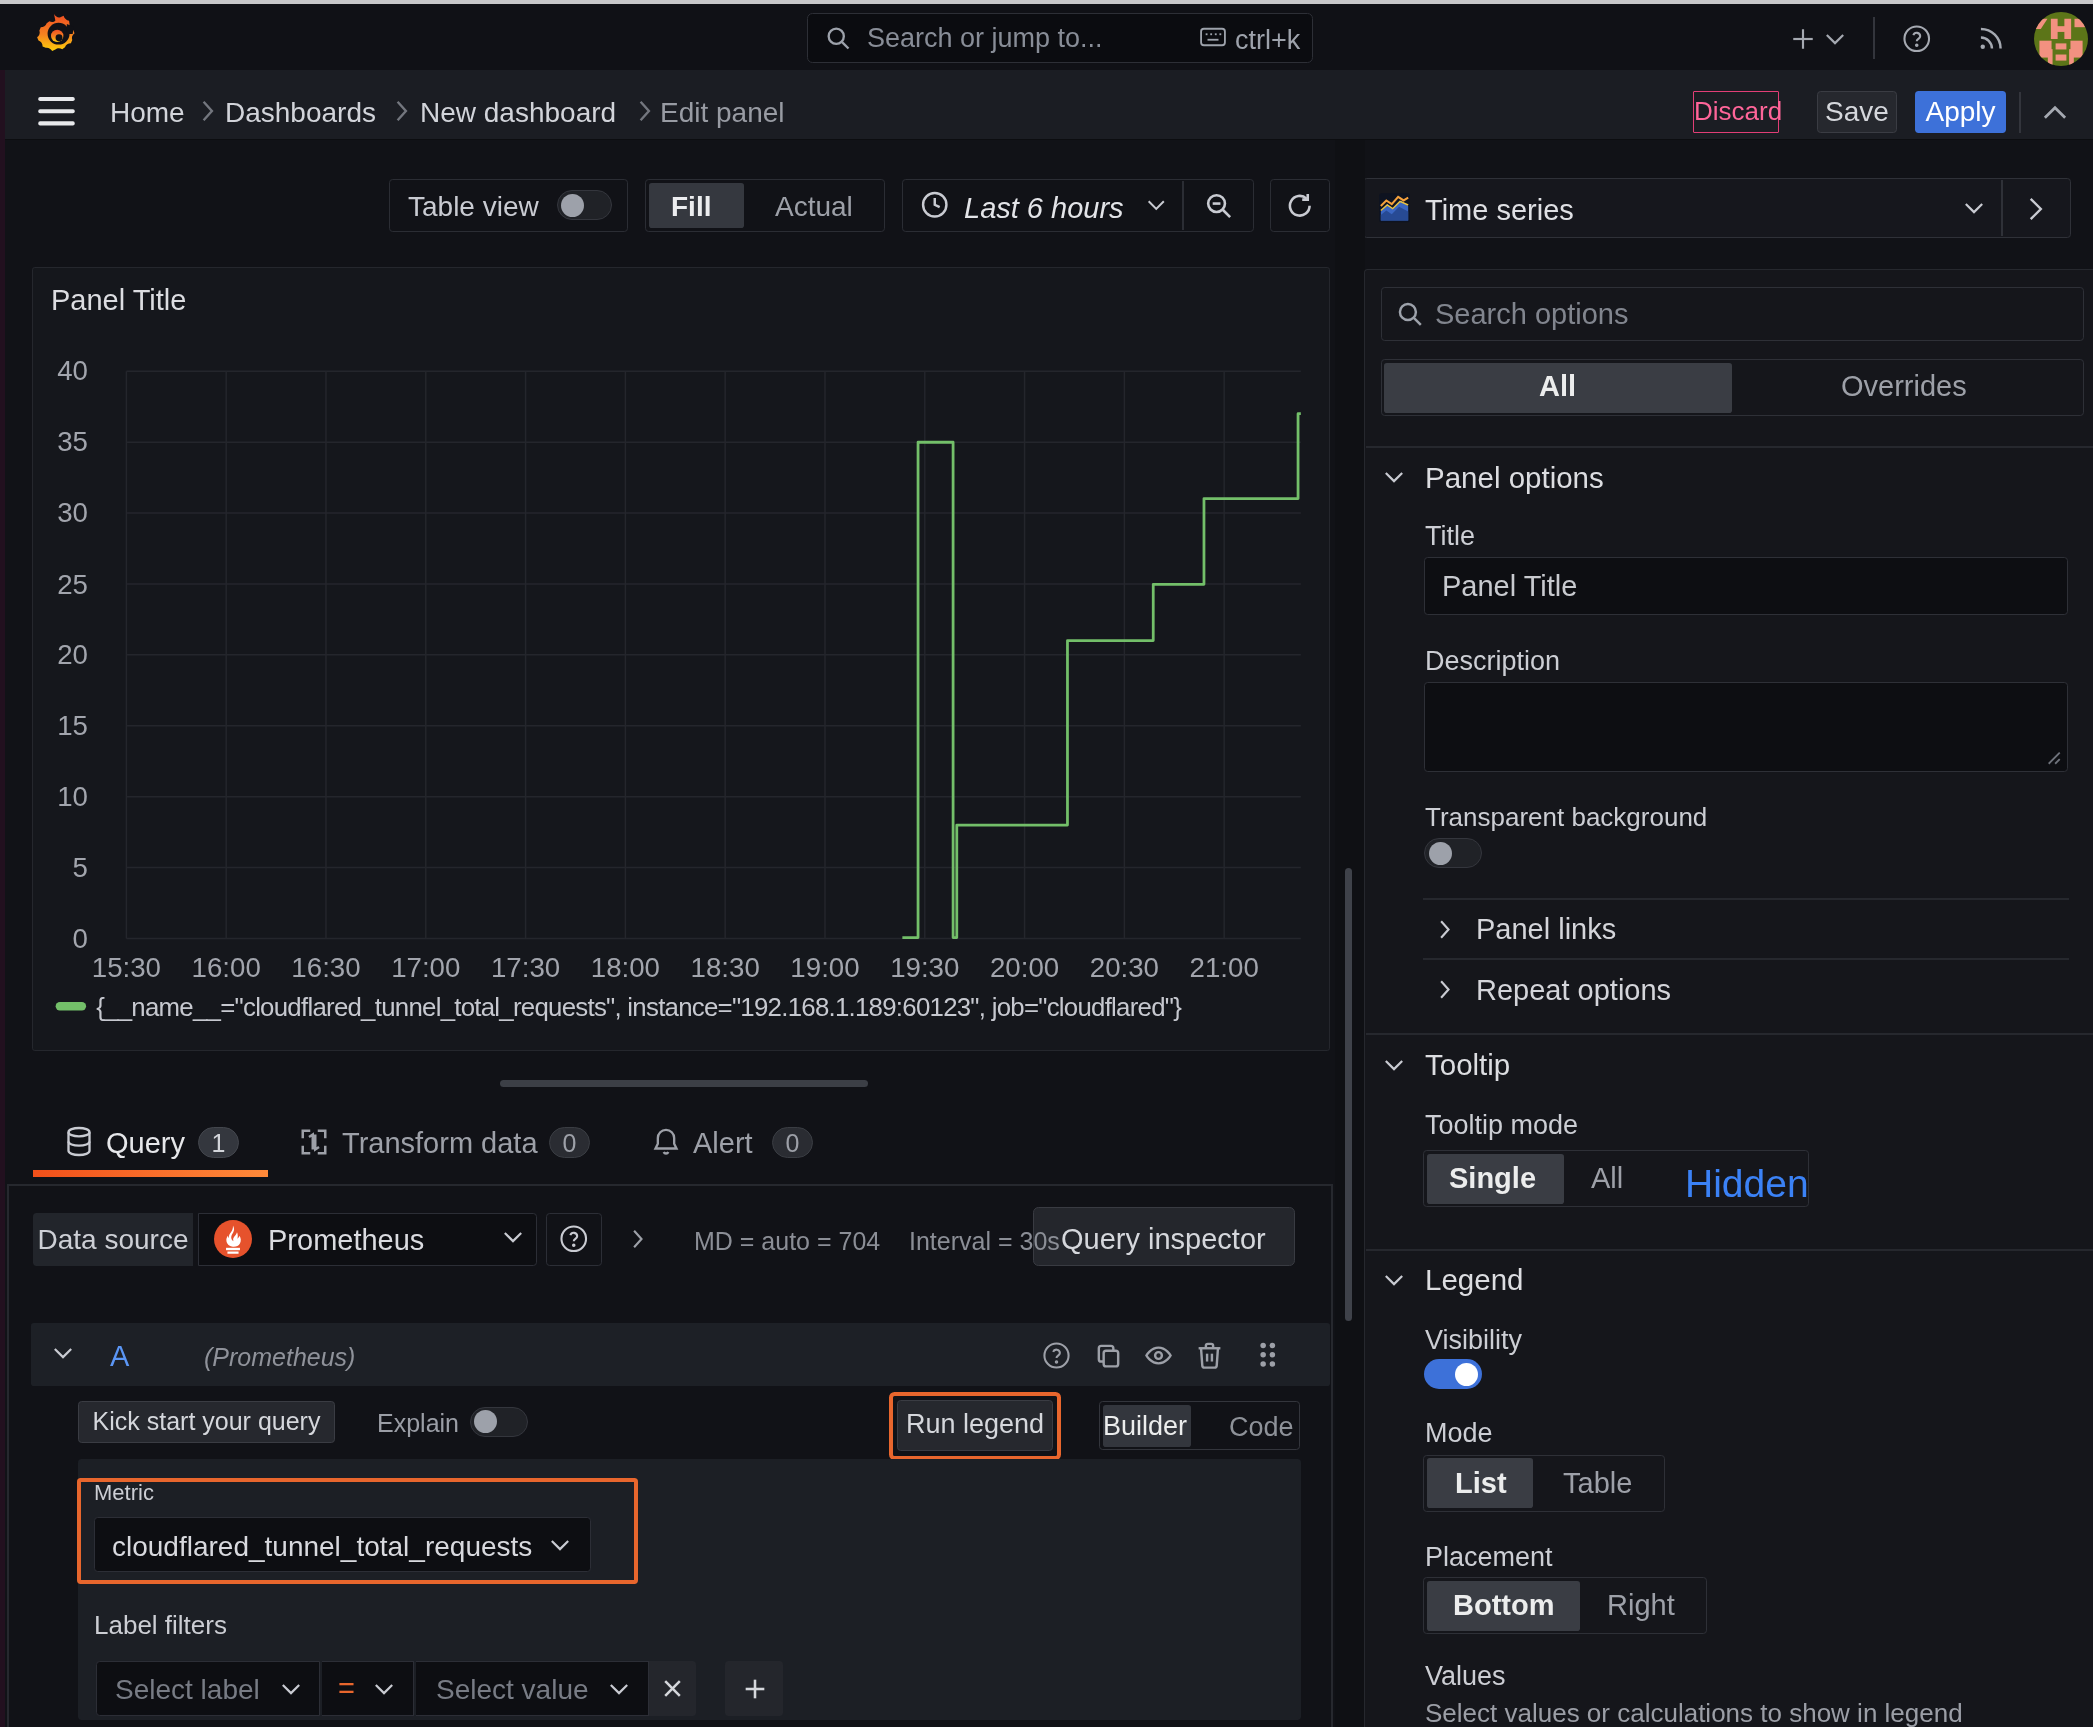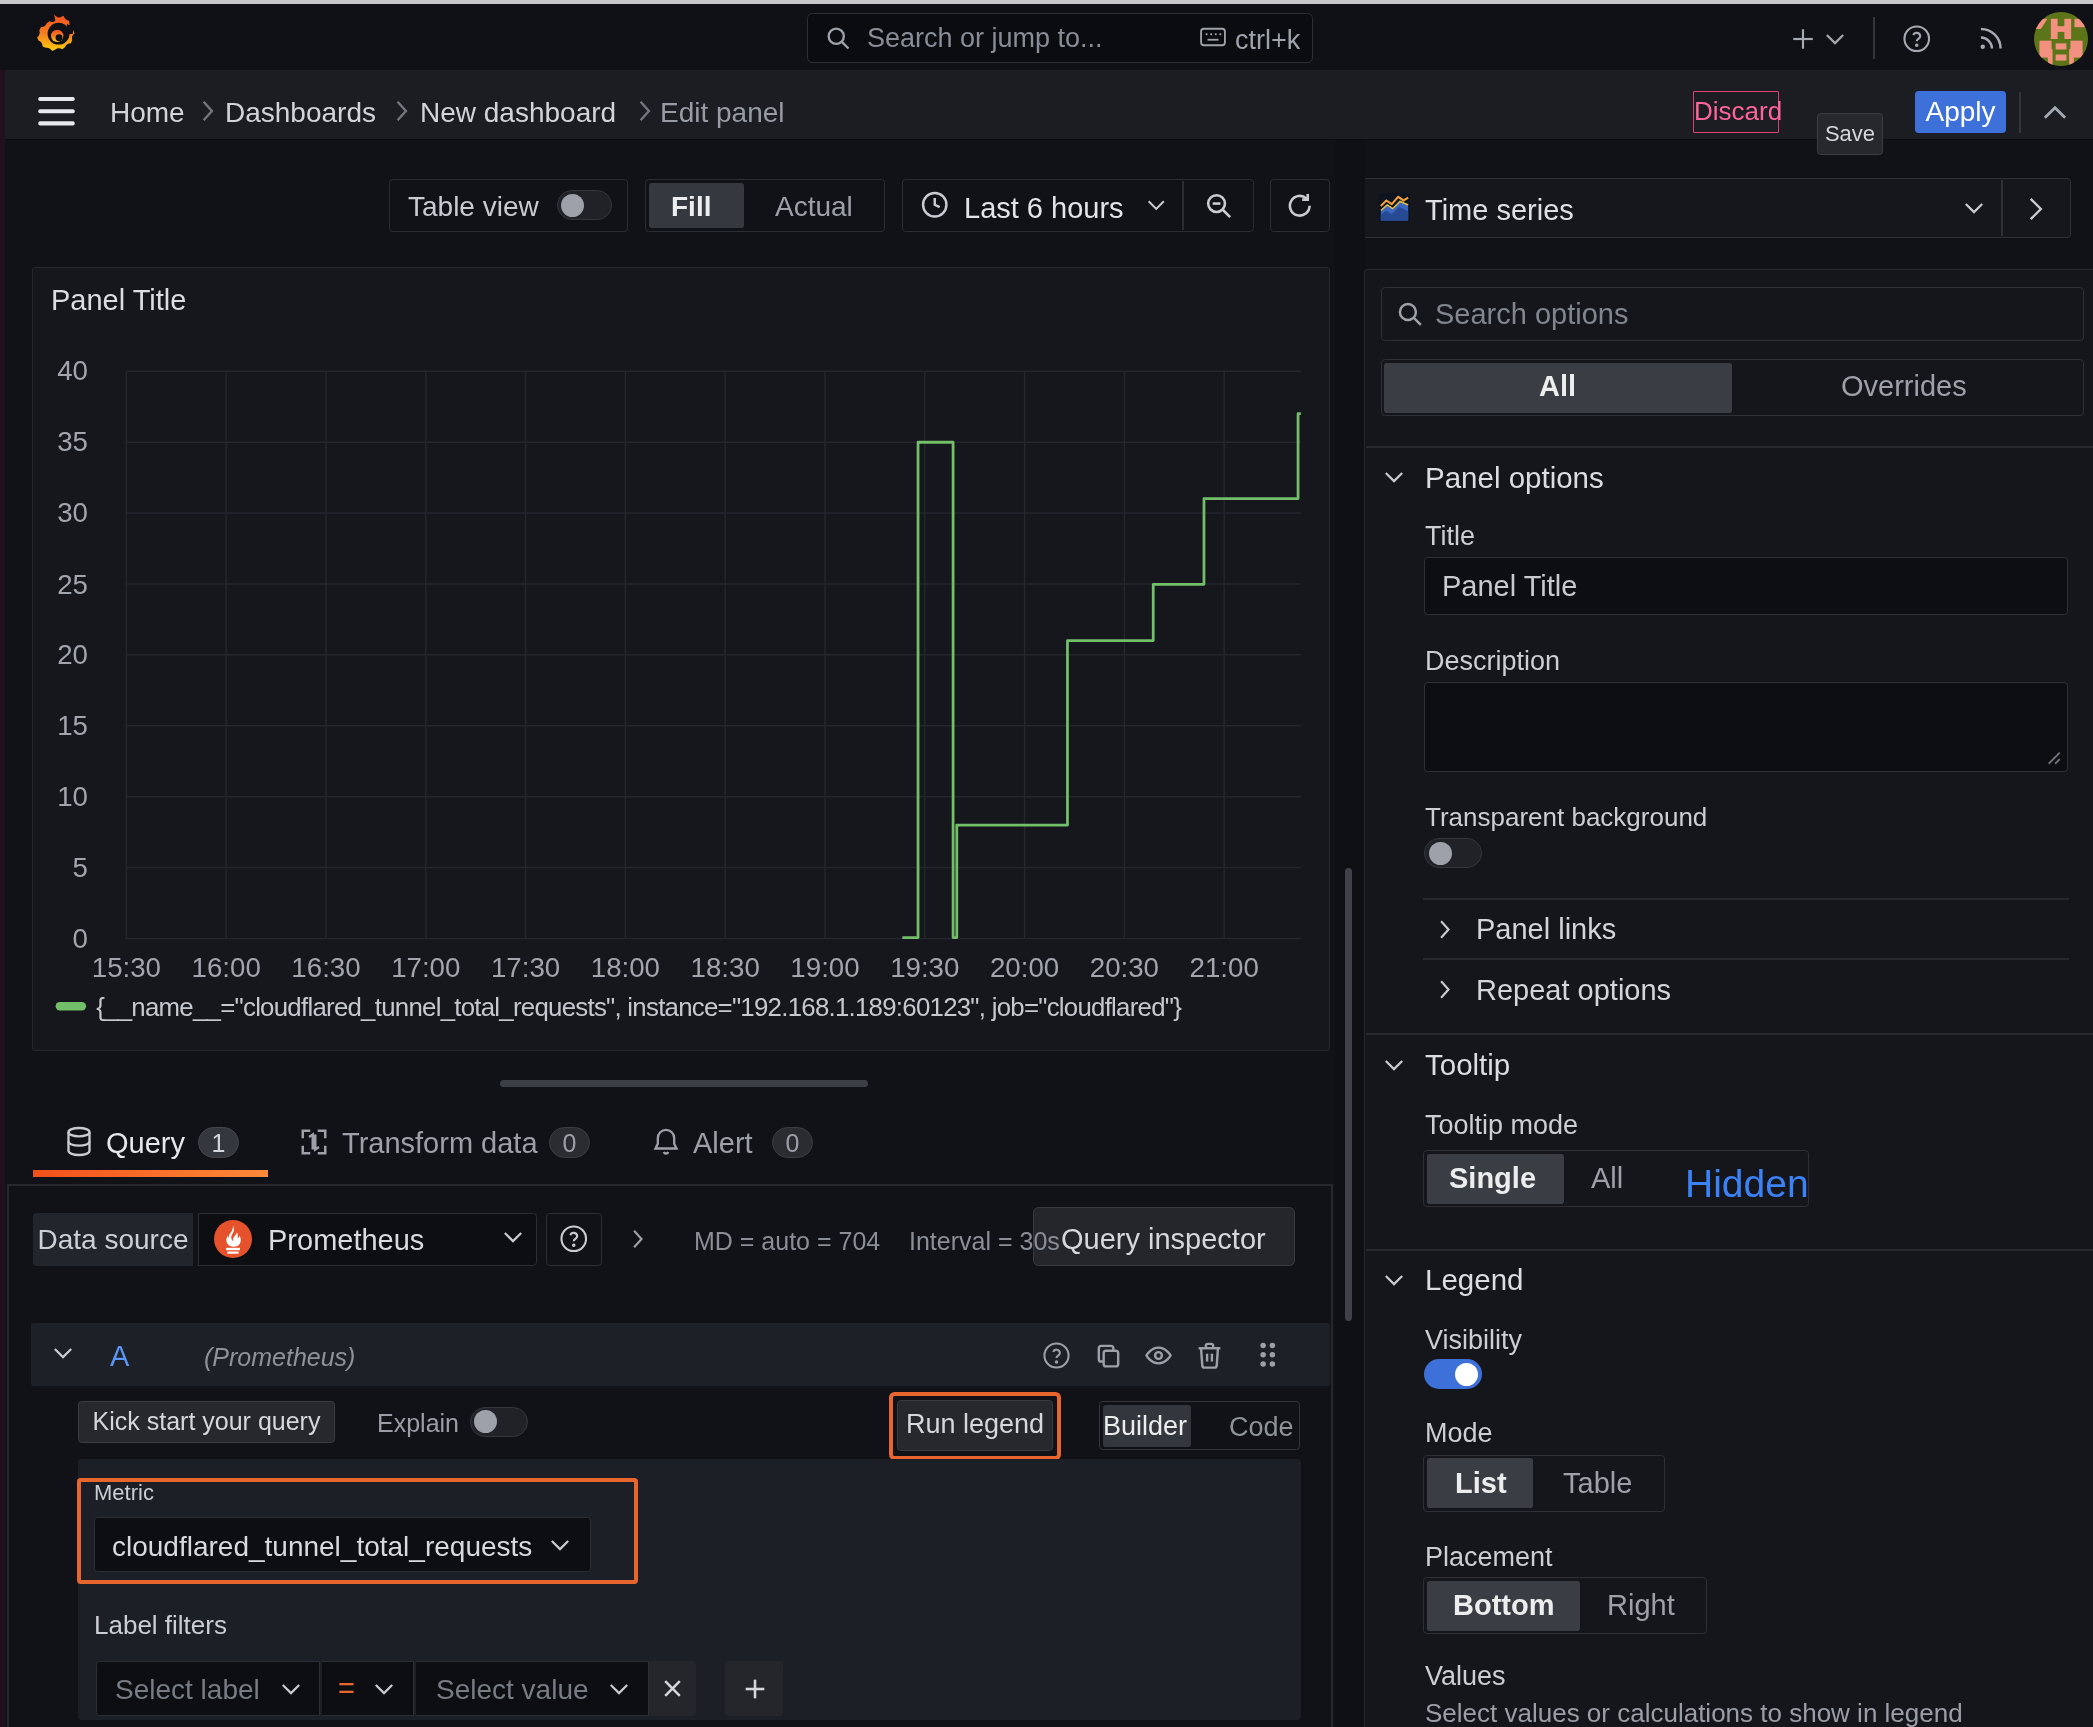--- a/index.html
+++ b/index.html
@@ -110,21 +110,21 @@
 <svg class="abs" style="left:393px;top:98px;" width="16.6" height="26" viewBox="0 0 18 28" fill="none" stroke="#73767e" stroke-width="2.6">
       <polyline points="5,4 14,14 5,24"></polyline>
     </svg>
 <div class="txt" style="left:420px;top:97px;font-size:28px;color:#d2d4da;">New dashboard</div>
 <svg class="abs" style="left:636px;top:98px;" width="16.6" height="26" viewBox="0 0 18 28" fill="none" stroke="#73767e" stroke-width="2.6">
       <polyline points="5,4 14,14 5,24"></polyline>
     </svg>
 <div class="txt" style="left:660px;top:97px;font-size:28px;color:#989ba3;">Edit panel</div>
 
 <div class="abs" style="left:1693px;top:91px;width:86px;height:42px;border:1.8px solid #e23e76;border-radius:1px;color:#ff6599;font-size:26px;line-height:39px;text-align:center;">Discard</div>
-<div class="abs" style="left:1817px;top:91px;width:66px;height:42px;background:#26282e;border:1.8px solid #3a3c43;border-radius:3.7px;color:#d5d7dc;font-size:22px;line-height:39px;text-align:center;margin-top:22px;">Save</div>
+<div class="abs" style="left:1817px;top:91px;width:80px;height:42px;background:#26282e;border:1.8px solid #3a3c43;border-radius:3.7px;color:#d5d7dc;font-size:28px;line-height:39px;text-align:center;">Save</div>
 <div class="abs" style="left:1915px;top:91px;width:91px;height:42px;background:#3d71d9;border-radius:3.7px;color:#ffffff;font-size:28px;line-height:42px;text-align:center;">Apply</div>
 <div class="abs" style="left:2019px;top:92px;width:1.8px;height:41px;background:#33353c;"></div>
 <svg class="abs" style="left:2042px;top:104px;" width="26" height="16.6" viewBox="0 0 28 18" fill="none" stroke="#a5a9b1" stroke-width="3">
       <polyline points="3,15 14,4 25,15"></polyline>
     </svg>
 
 <div class="abs" style="left:0;top:70px;width:4.6px;height:1658px;background:#22101f;"></div>
 
 <div class="abs" style="left:389px;top:179px;width:239px;height:53px;border:1.8px solid #2b2d34;border-radius:3.7px;"></div>
 <div class="txt" style="left:408px;top:191px;font-size:28px;color:#c9cbd2;">Table view</div>
@@ -134,21 +134,21 @@
 <div class="abs" style="left:645px;top:179px;width:240px;height:53px;border:1.8px solid #2b2d34;border-radius:3.7px;"></div>
 <div class="abs" style="left:649px;top:183px;width:95px;height:45px;background:#35383f;border-radius:2.8px;"></div>
 <div class="txt" style="left:671px;top:191px;font-size:28px;font-weight:bold;color:#ecedef;">Fill</div>
 <div class="txt" style="left:775px;top:191px;font-size:28px;color:#9da0a8;">Actual</div>
 
 <div class="abs" style="left:902px;top:179px;width:352px;height:53px;border:1.8px solid #2b2d34;border-radius:3.7px;"></div>
 <svg class="abs" style="left:920px;top:190px;" width="29.5" height="29.5" viewBox="0 0 24 24" fill="none" stroke="#c9cbd2" stroke-width="2">
       <circle cx="12" cy="12" r="9.5"></circle>
       <polyline points="12,6.5 12,12 16,14"></polyline>
     </svg>
-<div class="txt" style="left:964px;top:192px;font-size:29px;font-weight:500;color:#e3e4e8;">Last 6 hours</div>
+<div class="txt" style="left:964px;top:192px;font-size:29px;font-weight:500;color:#e3e4e8;font-style:italic;">Last 6 hours</div>
 <svg class="abs" style="left:1147px;top:199px;" width="18.5px" height="13" viewBox="0 0 22 14" fill="none" stroke="#c9cbd2" stroke-width="2.4">
       <polyline points="2,2 11,11 20,2"></polyline>
     </svg>
 <div class="abs" style="left:1182px;top:181px;width:1.8px;height:49px;background:#2b2d34;"></div>
 <svg class="abs" style="left:1203px;top:190px;" width="31" height="31" viewBox="0 0 24 24" fill="none" stroke="#c9cbd2" stroke-width="2">
       <circle cx="10.5" cy="10.5" r="6.5"></circle>
       <line x1="15.5" y1="15.5" x2="21" y2="21"></line>
       <line x1="7.5" y1="10.5" x2="13.5" y2="10.5"></line>
     </svg>
 

